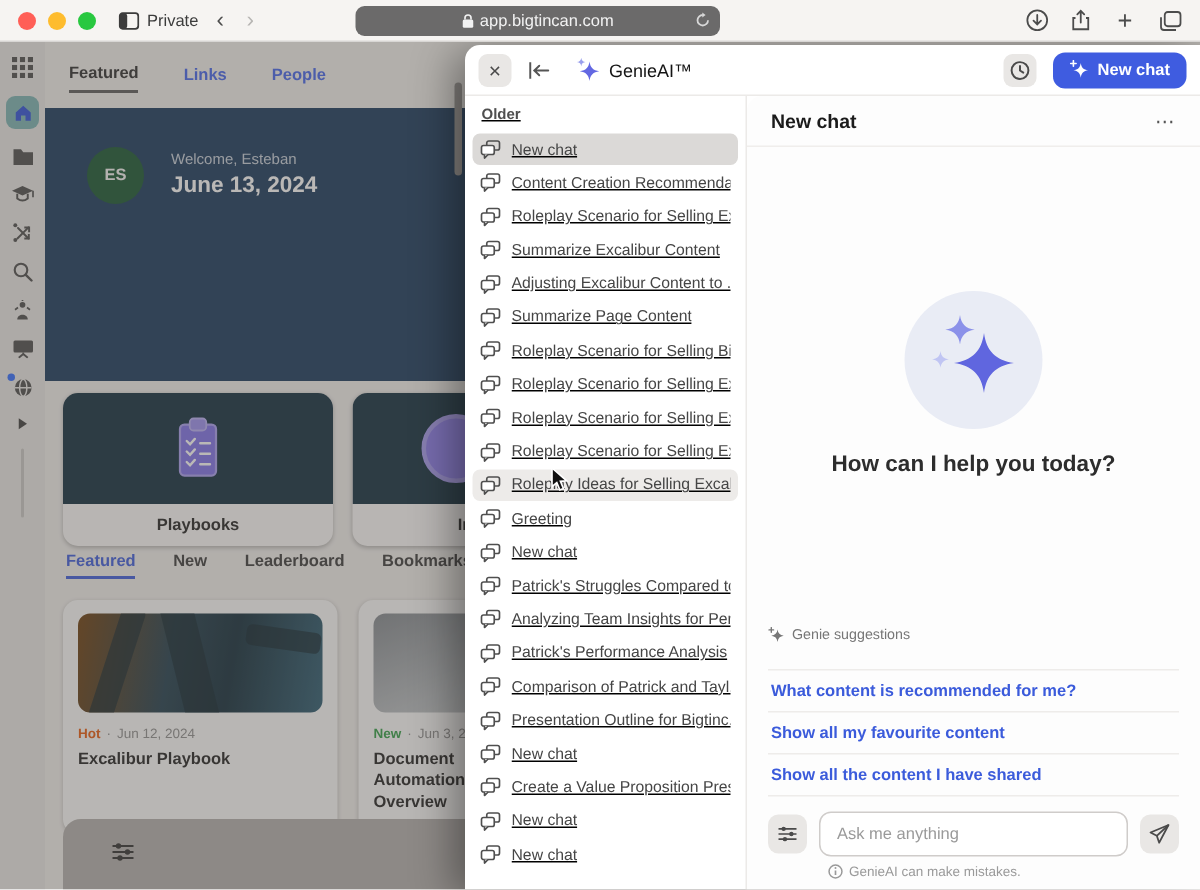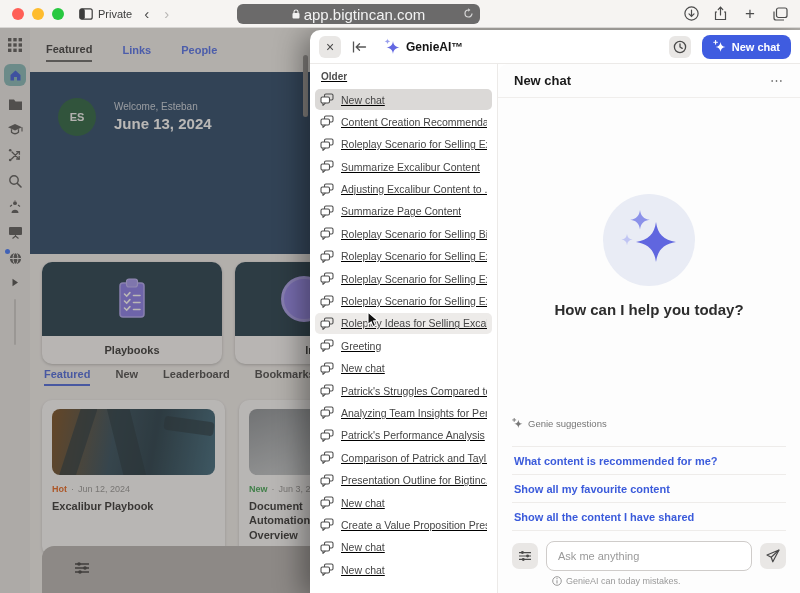--- a/index.html
+++ b/index.html
@@ -19,21 +19,21 @@
   }
   .lights { display:flex; gap:8px; margin-right:6px; }
   .light { width:12px; height:12px; border-radius:50%; }
   .light.r { background:#ff5f57; } .light.y { background:#febc2e; } .light.g { background:#28c840; }
   .private { display:flex; align-items:center; gap:5px; font-size:11px; font-weight:400; color:#3c3c3c; }
   .navbtn { font-size:15px; line-height:1; color:#4c4c4c; padding:0 3px; }
   .navbtn.disabled { color:#b8b6b4; }
   .shield { margin-left:auto; }
   .urlbar {
     position:absolute; left:237px; top:4px; width:243px; height:20px;
-    background:#6b6a6a; border-radius:6px; color:#f2f2f2; font-size:15px;
+    background:#6b6a6a; border-radius:6px; color:#f2f2f2; font-size:11px;
     display:flex; align-items:center; justify-content:center; gap:4px;
   }
   .urlbar .reload { position:absolute; right:6px; top:4px; }
   .chrome-right { display:flex; gap:15px; align-items:center; margin-left:4px; }
 
   
   .page { position:absolute; top:28px; left:0; width:800px; height:565px; background:#f1efed; z-index:1; }
   .app-sidebar {
     position:absolute; left:0; top:0; width:30px; height:100%;
     background:#e9e7e5; display:flex; flex-direction:column; align-items:center;
@@ -96,21 +96,21 @@
   .panel {
     position:absolute; left:310px; top:30px; width:490px; height:563px;
     background:#fff; border-radius:10px 0 0 0; z-index:10;
     box-shadow:-8px 4px 28px rgba(0,0,0,0.38);
     display:flex; flex-direction:column;
   }
   .p-header { height:34px; flex-shrink:0; display:flex; align-items:center; gap:11px; padding:0 9px; border-bottom:1px solid #eceae8; }
   .icon-btn { width:22px; height:22px; border-radius:6px; background:#e9e7e5; color:#4a4a4a;
     display:flex; align-items:center; justify-content:center; font-size:14px; line-height:1; }
   .collapse { color:#555; }
-  .brand { display:flex; align-items:center; gap:6px; font-size:12px; font-weight:700; color:#141414; margin-left:5px; }
+  .brand { display:flex; align-items:center; gap:6px; font-size:12px; font-weight:400; color:#141414; margin-left:5px; }
   .p-spacer { flex:1; }
   .newchat-btn { height:24px; background:#3f5ce0; color:#fff; border:none; border-radius:8px;
     font-size:11px; font-weight:600; display:flex; align-items:center; gap:6px; padding:0 11px;
     font-family:"Liberation Sans", sans-serif; }
 
   .p-body { flex:1; display:flex; min-height:0; }
   .history { width:188px; flex-shrink:0; border-right:1px solid #eceae8; padding:7px 0 0; overflow:hidden;text-decoration:underline; }
   .h-label { font-size:10px; font-weight:700; color:#4f4f4f; padding:0 11px 7px; }
   .h-item { display:flex; align-items:center; gap:7px; height:21px; margin:0 5px 1.4px; padding:0 5px;
     border-radius:5px; font-size:10.5px; color:#454545; white-space:nowrap; overflow:hidden; }
@@ -649,21 +649,21 @@
               <path d="M13 1 L5.2 8.2" stroke="#4a4a4a" stroke-width="1.2"></path>
             </svg>
           </div>
         </div>
         <div class="disclaimer">
           <svg width="10" height="10" viewBox="0 0 10 10">
             <circle cx="5" cy="5" r="4.3" fill="none" stroke="#9a9a9a" stroke-width="1"></circle>
             <path d="M5 4.3 V7.4" stroke="#9a9a9a" stroke-width="1.1"></path>
             <circle cx="5" cy="2.7" r="0.65" fill="#9a9a9a"></circle>
           </svg>
-          <span>GenieAI can today mistakes.</span>
+          <span>GenieAI can make mistakes.</span>
         </div>
       </div>
     </div>
   </div>
 </div>
 
 <svg class="cursor" width="15" height="17" viewBox="0 0 15 17">
   <path d="M2 1 L2 13.5 L5.2 10.8 L7.2 15.6 L9.6 14.6 L7.6 9.9 L11.8 9.6 Z" fill="#111" stroke="#fff" stroke-width="1.1"></path>
 </svg>
 

